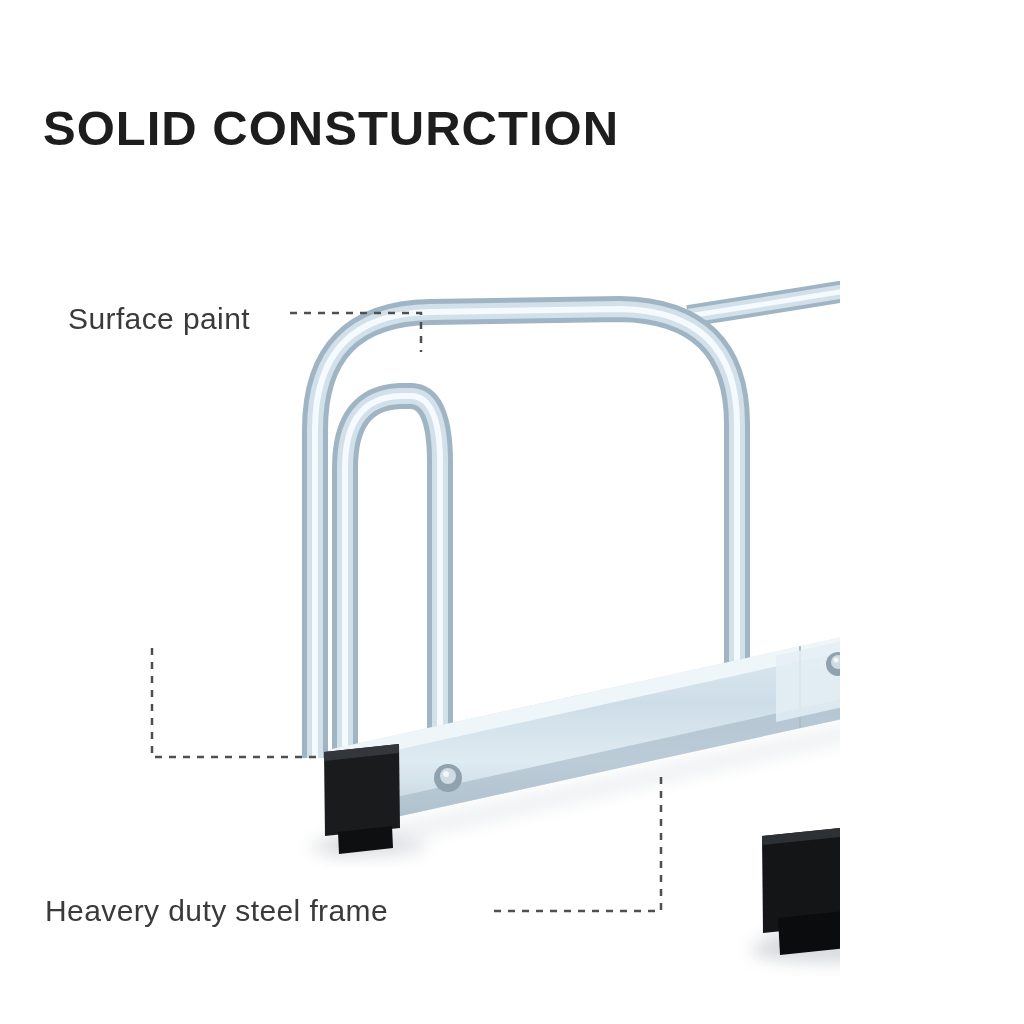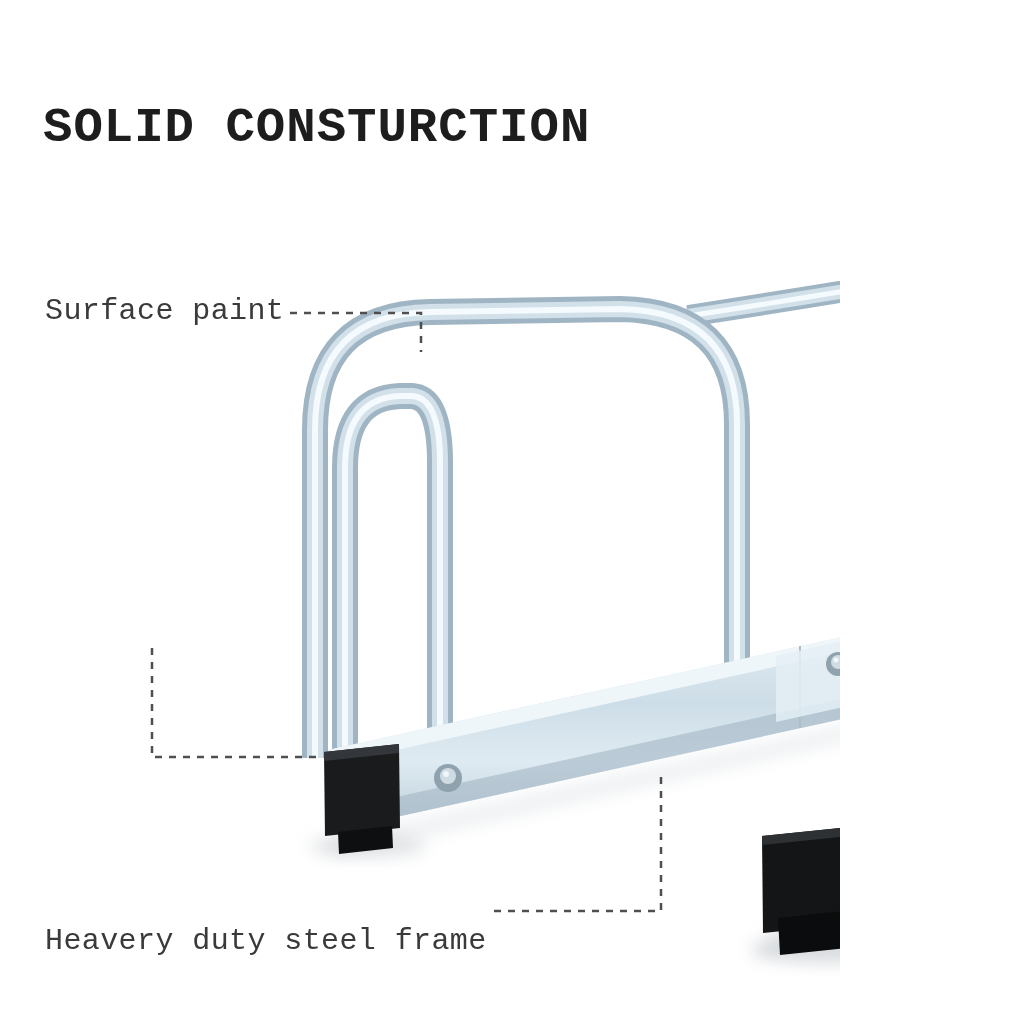--- a/index.html
+++ b/index.html
@@ -1,32 +1,32 @@
 <!DOCTYPE html>
 <html><head>
 <meta charset="utf-8">
 <style>
   html,body{margin:0;padding:0;background:#ffffff;}
   .canvas{
     position:relative;width:840px;height:1024px;background:#ffffff;
-    overflow:hidden;font-family:Liberation Mono, monospace;
+    overflow:hidden;font-family:Liberation Sans, sans-serif;
   }
   .art{position:absolute;left:0;top:0;width:1024px;height:1024px;}
   .title{
     position:absolute;left:43px;top:100px;margin:0;
     font-size:49px;font-weight:800;letter-spacing:1px;color:#1d1d1d;
     white-space:nowrap;
   }
   .label{
     position:absolute;left:45px;font-size:30px;font-weight:400;
     color:#3a3a3a;letter-spacing:.4px;white-space:nowrap;
   }
-  .label.l1{top:294px;}
+  .label.l1{top:302px;margin-left:23px;}
   .label.l2{top:594px;}
-  .label.l3{top:924px;}
+  .label.l3{top:894px;}
 </style>
 </head>
 <body>
 
 <div class="canvas">
 
   <svg class="art" viewBox="0 0 1024 1024" aria-hidden="true">
     <defs>
       <linearGradient id="railG" x1="0" y1="0" x2="0" y2="1">
         <stop offset="0" stop-color="#eaf2f7"></stop>

